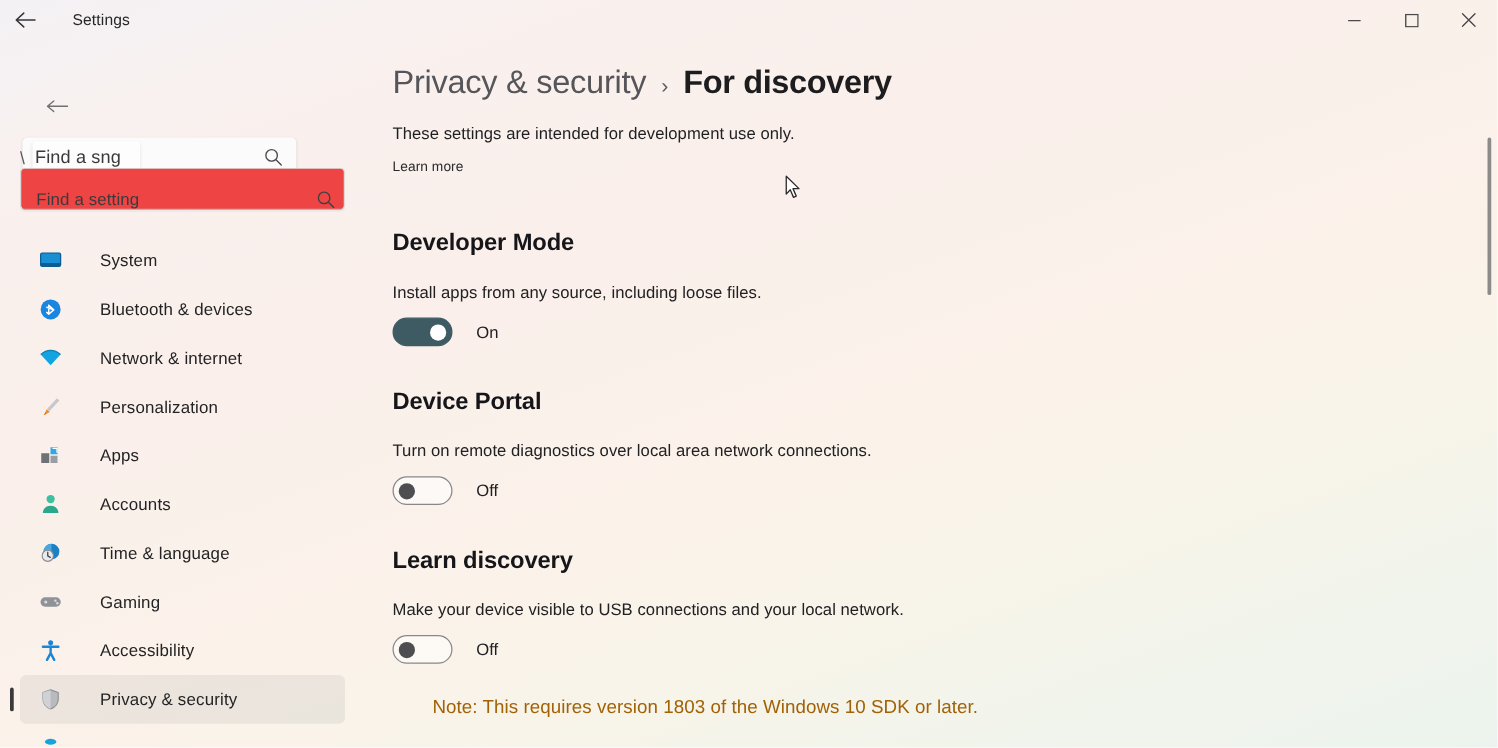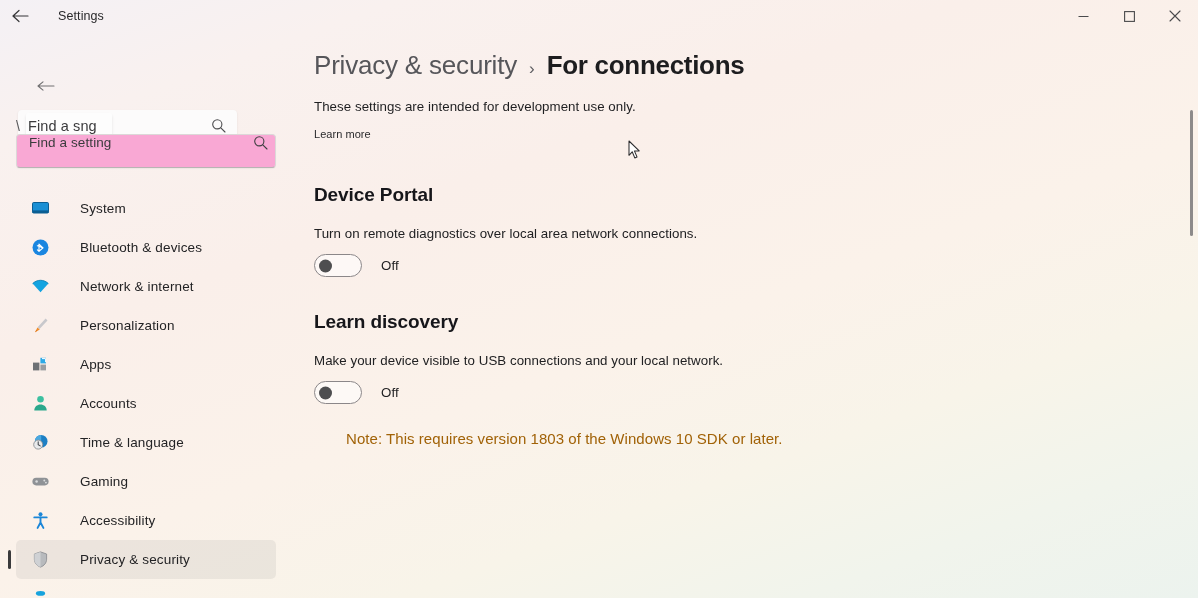--- a/index.html
+++ b/index.html
@@ -86,25 +86,25 @@
   }
   .ghost-mag {
     position:absolute; left:211px; top:86px;
     color:#4c4c4e; z-index:3;
   }
 
   
   .search-box {
     position:absolute; left:16px; top:102px;
     width:260px; height:34px;
-    background:#f9a8d4;
+    background:#ef4444;
     border:1px solid #dcd8d8;
     border-bottom-color:#b9b4b4;
     border-radius:4px;
-    display:flex; align-items:flex-start;
+    display:flex; align-items:flex-end;
     box-shadow:0 1px 1px rgba(0,0,0,.04);
   }
   .search-input {
     flex:1;
     border:none; outline:none; background:transparent;
     font-family:"Liberation Sans", sans-serif;
     font-size:13.5px; color:#2f2f31;
     padding:0 10px 0 12px;
     letter-spacing:.1px;
   }
@@ -423,27 +423,37 @@
     </div>
 
   </div>
 </div>
 
 <div class="content">
 
   <div class="breadcrumb">
     <span class="crumb-parent">Privacy &amp; security</span>
     <span class="crumb-sep">›</span>
-    <span class="crumb-current">For connections</span>
+    <span class="crumb-current">For discovery</span>
   </div>
 
   <div class="intro">These settings are intended for development use only.</div>
   <a href="#" class="learn-more">Learn more</a>
 
   
+  <div class="section">
+    <div class="section-title">Developer Mode</div>
+    <div class="section-desc">Install apps from any source, including loose files.</div>
+    <div class="toggle-row">
+      <div class="toggle on">
+        <span class="knob"></span>
+      </div>
+      <span class="toggle-label">On</span>
+    </div>
+  </div>
 
   
   <div class="section">
     <div class="section-title">Device Portal</div>
     <div class="section-desc">Turn on remote diagnostics over local area network connections.</div>
     <div class="toggle-row">
       <div class="toggle off">
         <span class="knob"></span>
       </div>
       <span class="toggle-label">Off</span>

